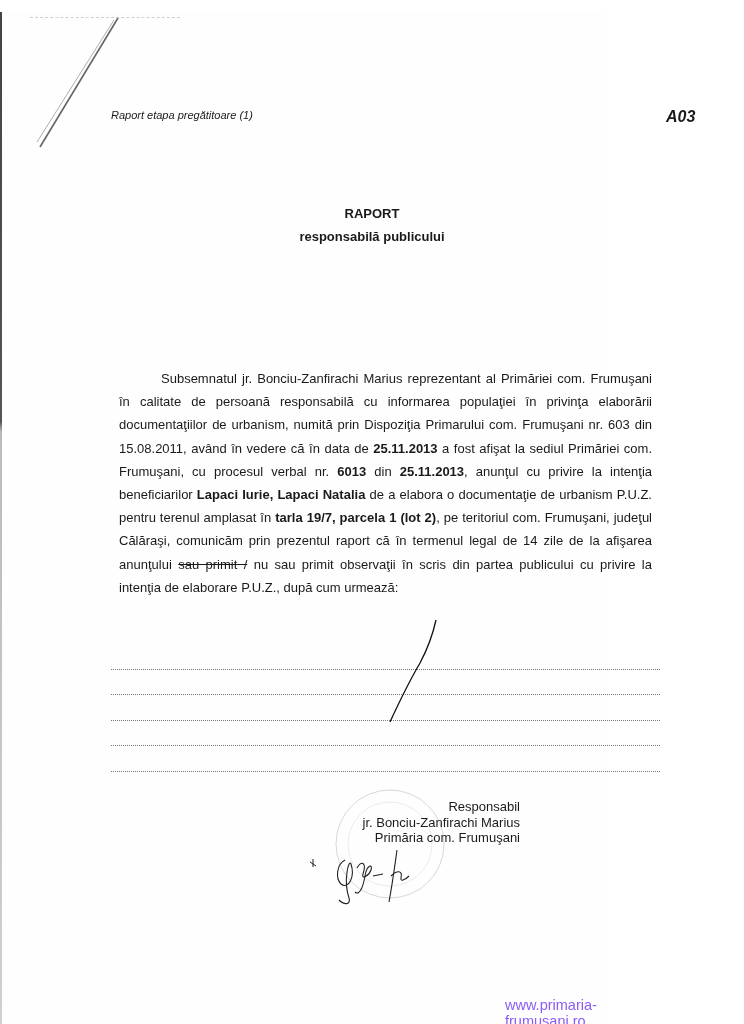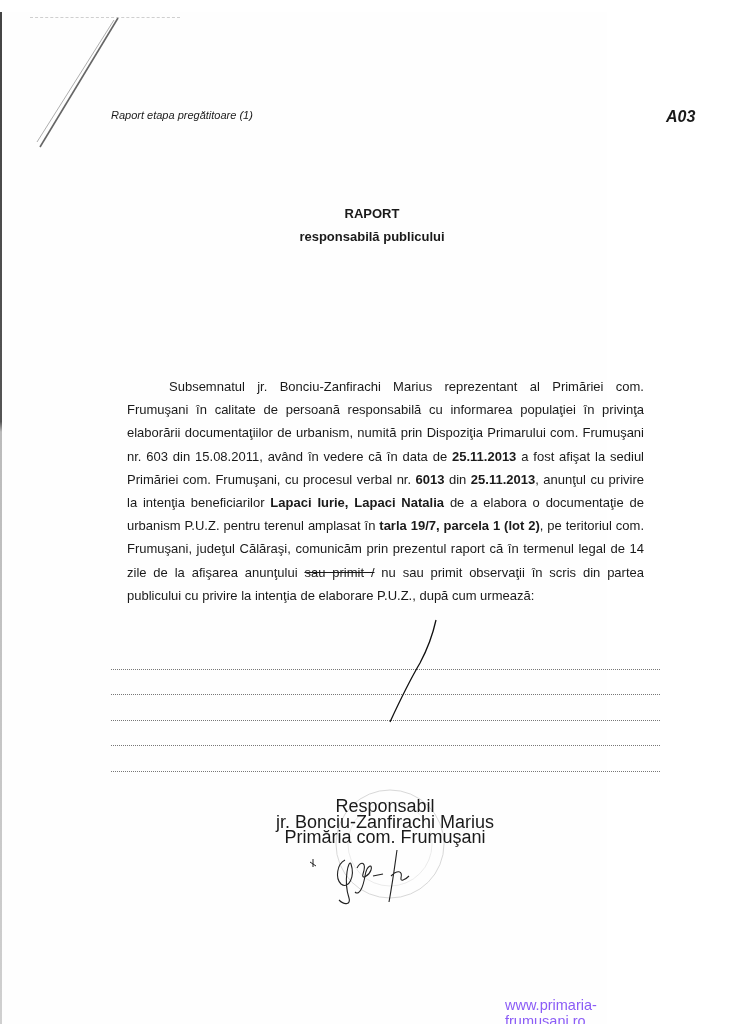--- a/index.html
+++ b/index.html
@@ -60,40 +60,40 @@
     .title-block div { display: block; text-align: center; }
     .body-text {
       position: absolute;
       left: 111px; top: 347px;
       width: 549px;
       font-size: 13px;
       line-height: 23.2px;
       text-align: justify;
       text-align-last: left;
     }
-    .body-text p { margin: 16px; text-indent: 42px; }
+    .body-text p { margin: 8px; text-indent: 42px; }
     .body-text b { font-weight: bold; }
     .strike { text-decoration: line-through; }
     .dotted-lines {
       position: absolute;
       left: 111px; top: 632px;
       width: 549px;
     }
     .dotted-line {
       height: 25.5px;
       border-bottom: 1px dotted #777;
       box-sizing: border-box;
     }
     .cross-out { position: absolute; left: 380px; top: 606px; }
     .signature-block {
       position: absolute;
       left: 250px; top: 787px;
       width: 270px;
-      text-align: center;
-      font-size: 18px;
+      text-align: right;
+      font-size: 13px;
       line-height: 15.5px;
     }
     .stamp {
       position: absolute;
       left: 330px; top: 772px;
     }
     .signature { position: absolute; left: 305px; top: 828px; }
     .footer-url {
       position: absolute;
       left: 505px; top: 985px;

